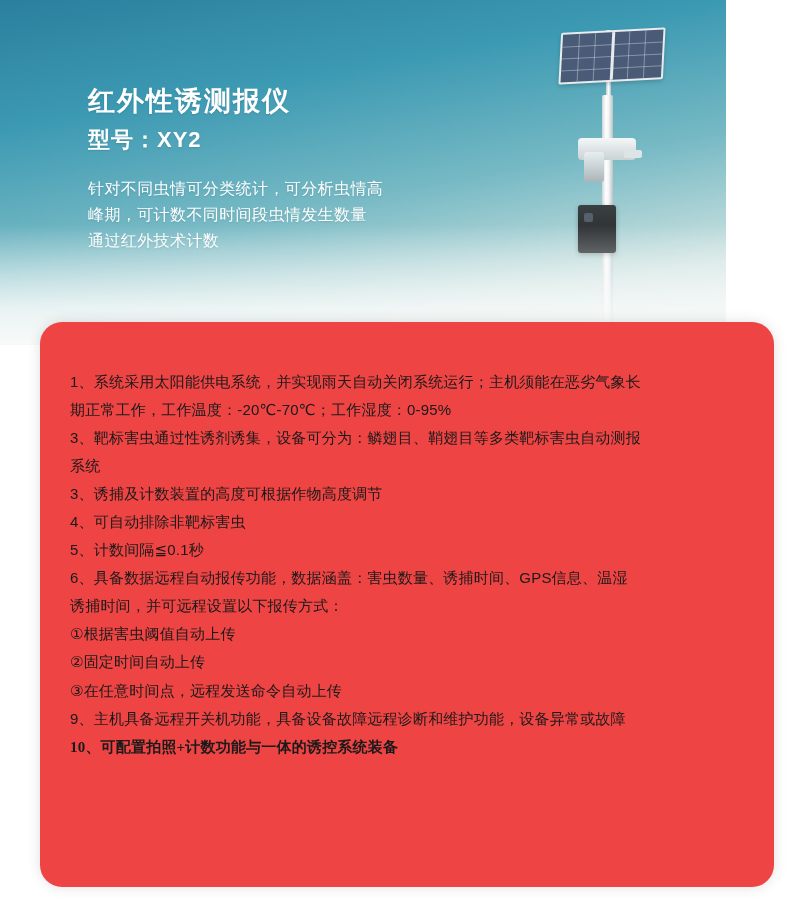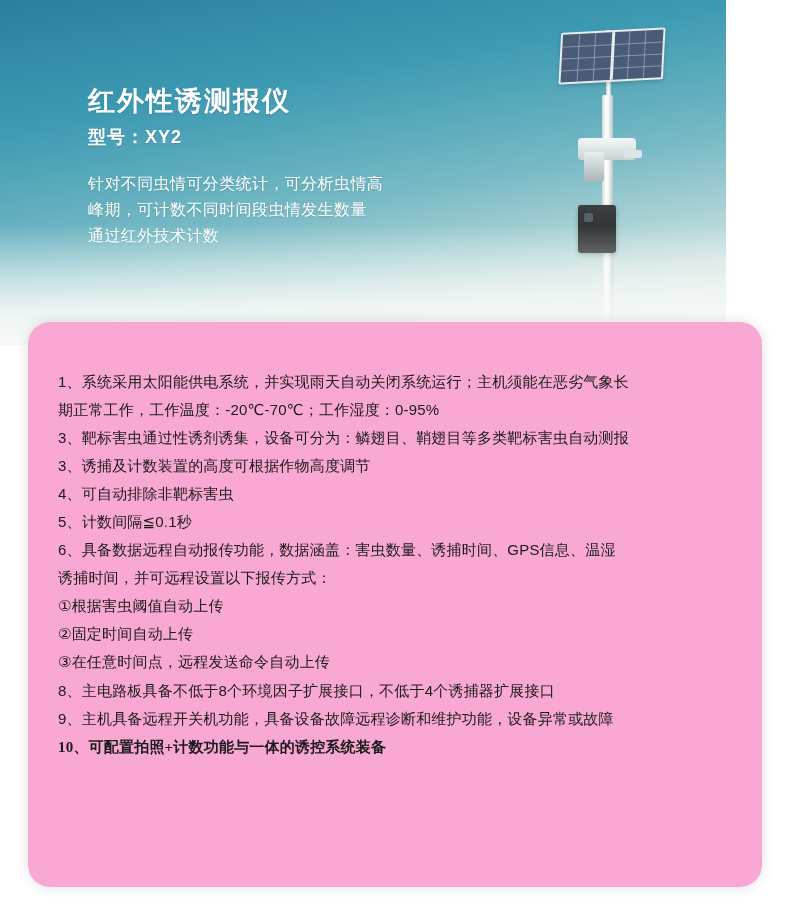--- a/index.html
+++ b/index.html
@@ -50,21 +50,21 @@
     text-shadow: 0 1px 2px rgba(0,0,0,0.12);
   }
   .hero-title {
     font-size: 27px;
     font-weight: bold;
     letter-spacing: 2px;
     margin: 0 0 10px 0;
     line-height: 1.2;
   }
   .hero-model {
-    font-size: 18px;
+    font-size: 22px;
     font-weight: bold;
     letter-spacing: 1px;
     margin: 0 0 22px 0;
     line-height: 1.2;
   }
   .hero-desc {
     font-size: 16px;
     line-height: 1.62;
     font-weight: normal;
     letter-spacing: 0.4px;
@@ -170,25 +170,25 @@
     position: absolute;
     left: 6px; top: 8px;
     width: 9px; height: 9px;
     background: #55606a;
     border-radius: 2px;
   }
 
   
   .spec-card {
     position: absolute;
-    left: 28px;
+    left: 40px;
     top: 322px;
     width: 734px;
     height: 565px;
-    background: #f9a8d4;
+    background: #ef4444;
     border-radius: 22px;
     box-shadow: 0 0 14px rgba(0,0,0,0.12);
   }
   .spec-body {
     position: absolute;
     left: 30px;
     top: 46px;
     right: 24px;
     font-size: 15px;
     color: #1a1a1a;
@@ -238,27 +238,27 @@
     </div>
 
     <div class="hero-fade"></div>
   </div>
 
   <div class="spec-card">
     <div class="spec-body">
       <div class="spec-line">1、系统采用太阳能供电系统，并实现雨天自动关闭系统运行；主机须能在恶劣气象长</div>
       <div class="spec-line">期正常工作，工作温度：-20℃-70℃；工作湿度：0-95%</div>
       <div class="spec-line">3、靶标害虫通过性诱剂诱集，设备可分为：鳞翅目、鞘翅目等多类靶标害虫自动测报</div>
+      <div class="spec-line">系统</div>
       <div class="spec-line">3、诱捕及计数装置的高度可根据作物高度调节</div>
       <div class="spec-line">4、可自动排除非靶标害虫</div>
       <div class="spec-line">5、计数间隔≦0.1秒</div>
       <div class="spec-line">6、具备数据远程自动报传功能，数据涵盖：害虫数量、诱捕时间、GPS信息、温湿</div>
       <div class="spec-line">诱捕时间，并可远程设置以下报传方式：</div>
       <div class="spec-line">①根据害虫阈值自动上传</div>
       <div class="spec-line">②固定时间自动上传</div>
       <div class="spec-line">③在任意时间点，远程发送命令自动上传</div>
-      <div class="spec-line">8、主电路板具备不低于8个环境因子扩展接口，不低于4个诱捕器扩展接口</div>
       <div class="spec-line">9、主机具备远程开关机功能，具备设备故障远程诊断和维护功能，设备异常或故障</div>
       <div class="spec-line bold">10、可配置拍照+计数功能与一体的诱控系统装备</div>
     </div>
   </div>
 
 </div>
 
 </body></html>

